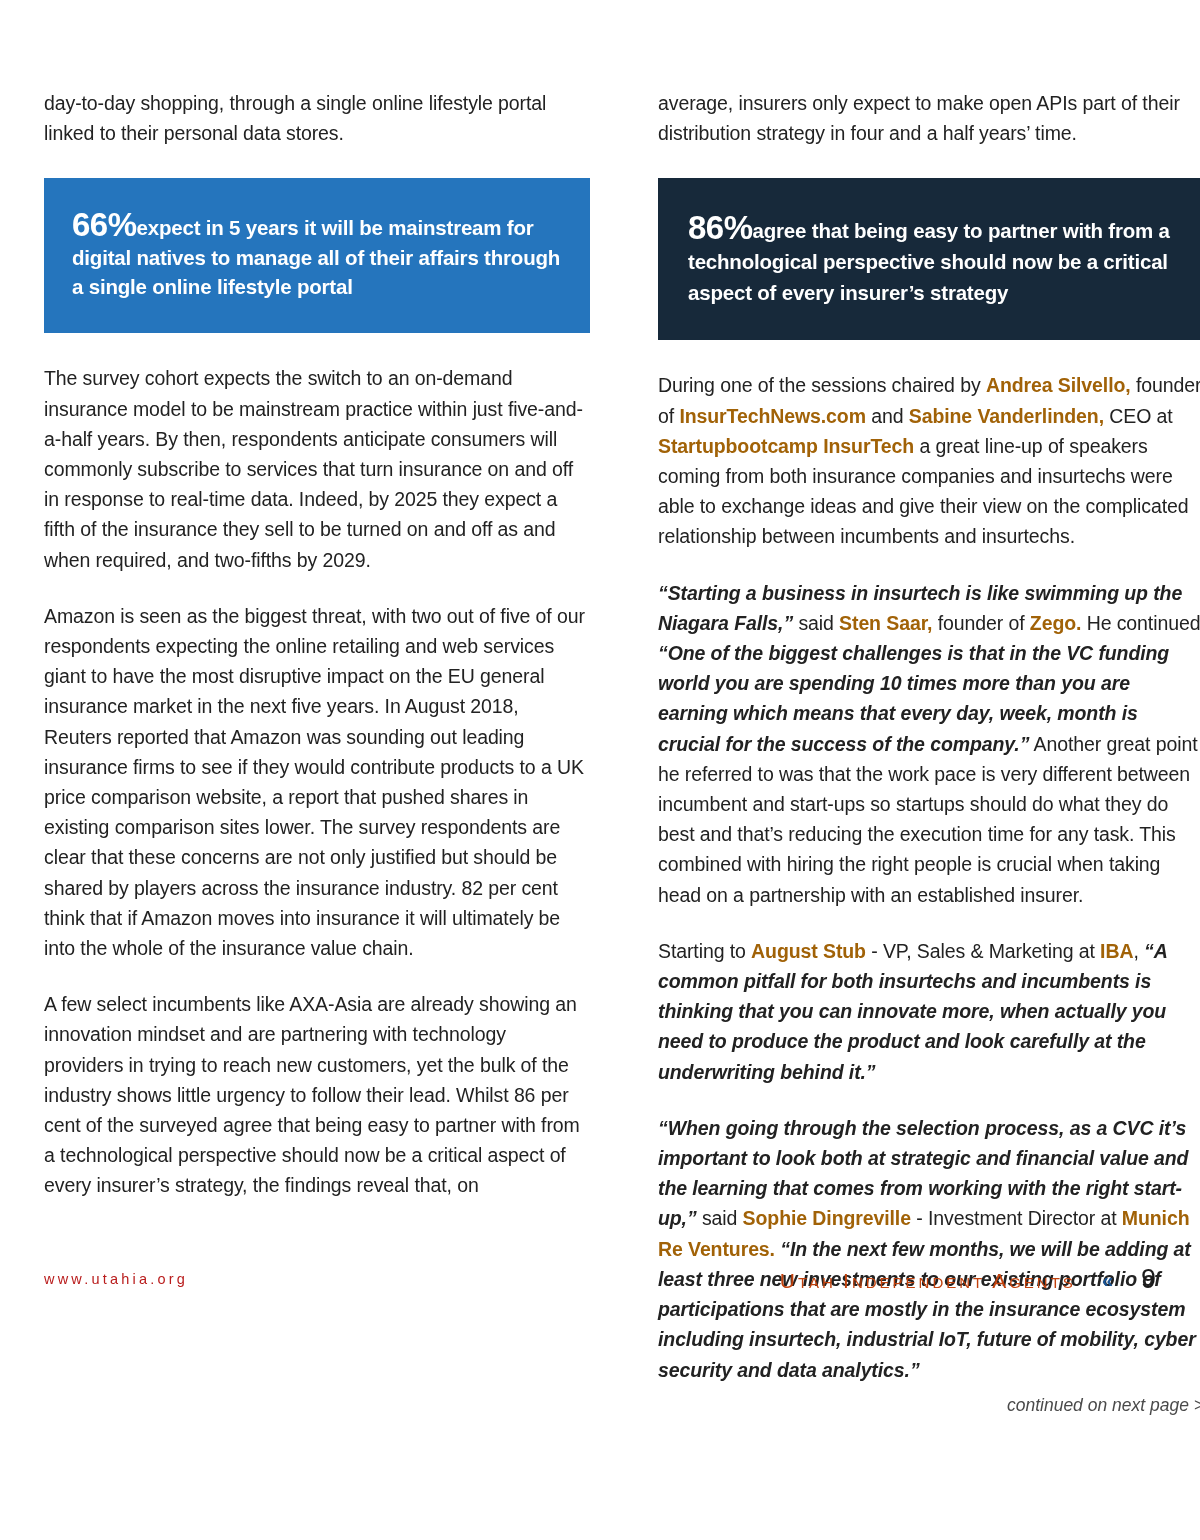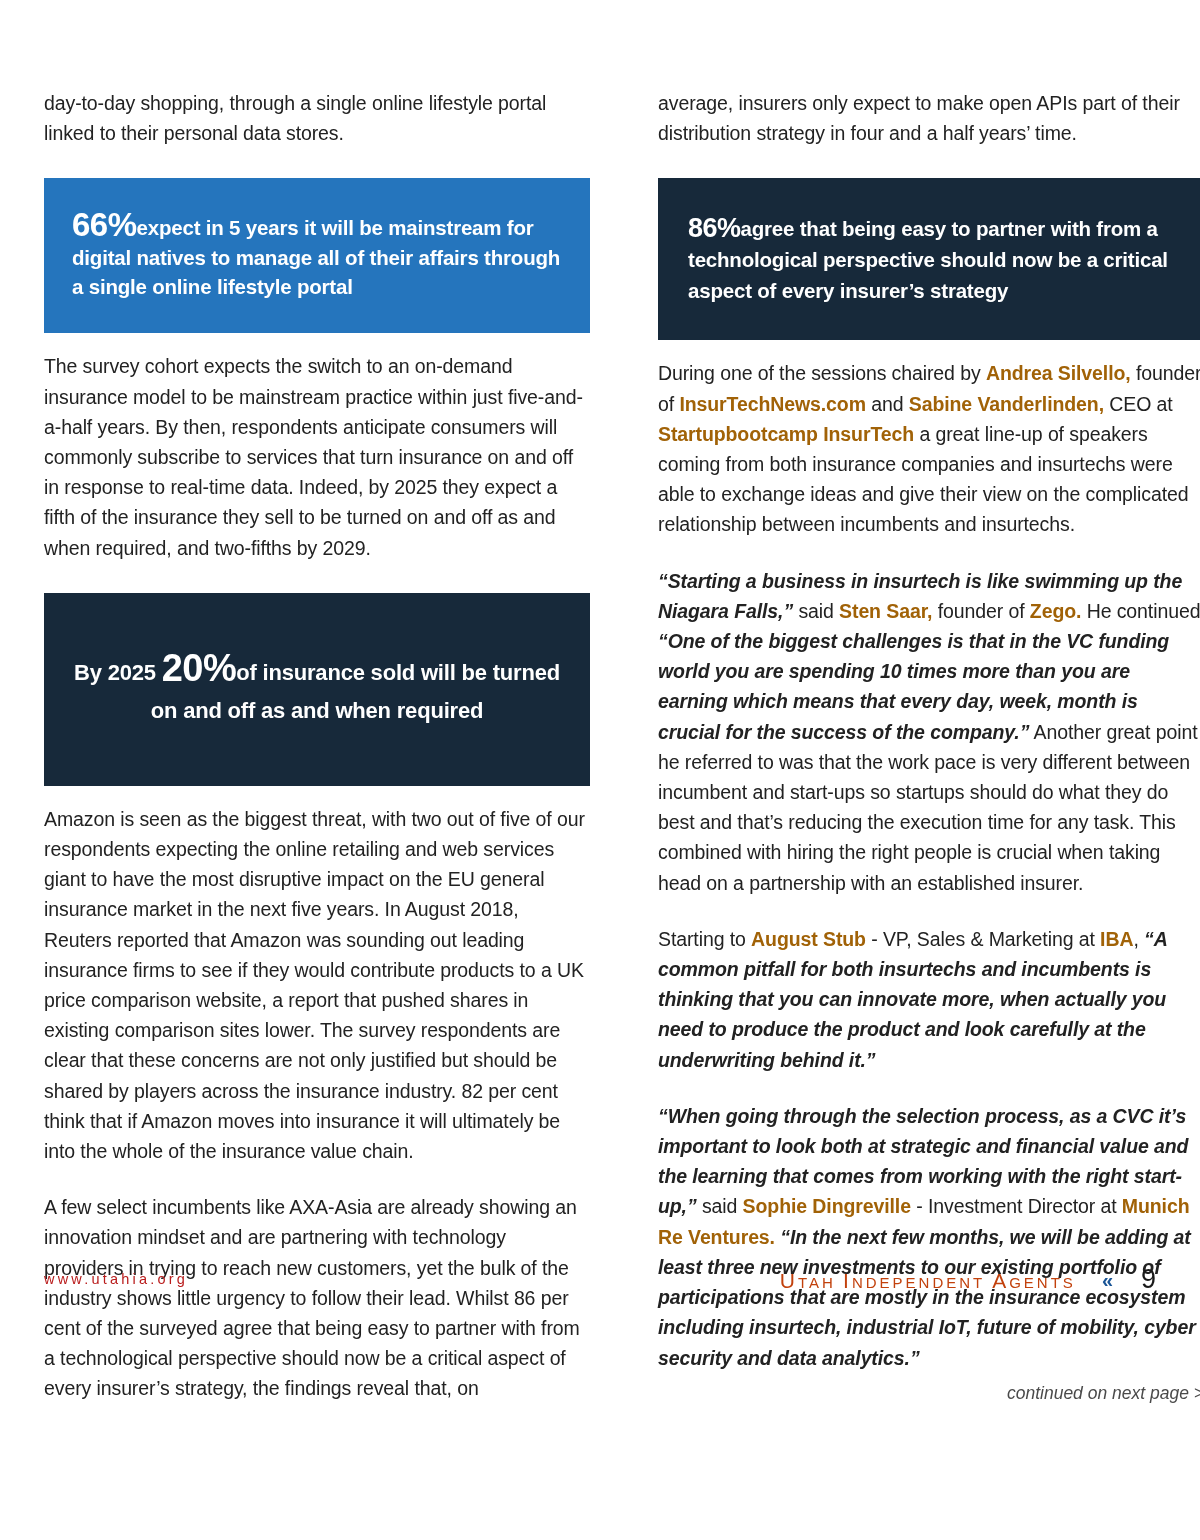--- a/index.html
+++ b/index.html
@@ -38,21 +38,21 @@
     color: #222222;
     letter-spacing: -0.1px;
   }
   p.body.tight { margin-bottom: 0; }
   p.body b { font-weight: 700; color: #a16207; }
   p.body i { font-style: italic; font-weight: bold; }
 
   
   .callout {
     box-sizing: border-box;
-    margin: 30px 0 18px 0;
+    margin: 30px 0 30px 0;
     padding: 26px 28px 28px 28px;
     color: #ffffff;
   }
   .callout .line {
     font-weight: 700;
     font-size: 20.5px;
     line-height: 28.5px;
     letter-spacing: -0.2px;
   }
   .callout .big {
@@ -91,21 +91,21 @@
     display: flex;
     flex-direction: column;
     justify-content: center;
     padding: 0 30px;
   }
   .callout.navy.right-box .line {
     font-size: 20.5px;
     line-height: 31px;
   }
   .callout.navy.right-box .big {
-    font-size: 27px;
+    font-size: 33px;
   }
   .callout .txt { display: inline; }
 
   
   .callout.blue .line { line-height: 29.5px; }
 
   
   .continued {
     text-align: right;
     font-style: italic;
@@ -169,26 +169,20 @@
       <p class="body">day-to-day shopping, through a single online lifestyle portal linked to their personal data stores.</p>
 
       <div class="callout blue">
         <div class="line">
           <span class="big">66%</span><span class="txt">expect in 5 years it will be mainstream for digital natives to manage all of their affairs through a single online lifestyle portal</span>
         </div>
       </div>
 
       <p class="body">The survey cohort expects the switch to an on-demand insurance model to be mainstream practice within just five-and-a-half years. By then, respondents anticipate consumers will commonly subscribe to services that turn insurance on and off in response to real-time data. Indeed, by 2025 they expect a fifth of the insurance they sell to be turned on and off as and when required, and two-fifths by 2029.</p>
 
-      <div class="callout navy dark-quote">
-        <div class="line">
-          <span class="txt">By 2025</span>
-          <span class="big">20%</span><span class="txt">of insurance sold will be turned on and off as and when required</span>
-        </div>
-      </div>
 
       <p class="body">Amazon is seen as the biggest threat, with two out of five of our respondents expecting the online retailing and web services giant to have the most disruptive impact on the EU general insurance market in the next five years. In August 2018, Reuters reported that Amazon was sounding out leading insurance firms to see if they would contribute products to a UK price comparison website, a report that pushed shares in existing comparison sites lower. The survey respondents are clear that these concerns are not only justified but should be shared by players across the insurance industry. 82 per cent think that if Amazon moves into insurance it will ultimately be into the whole of the insurance value chain.</p>
 
       <p class="body tight">A few select incumbents like AXA-Asia are already showing an innovation mindset and are partnering with technology providers in trying to reach new customers, yet the bulk of the industry shows little urgency to follow their lead. Whilst 86 per cent of the surveyed agree that being easy to partner with from a technological perspective should now be a critical aspect of every insurer’s strategy, the findings reveal that, on</p>
     </div>
 
     <div class="col">
 
       <p class="body">average, insurers only expect to make open APIs part of their distribution strategy in four and a half years’ time.</p>
 

